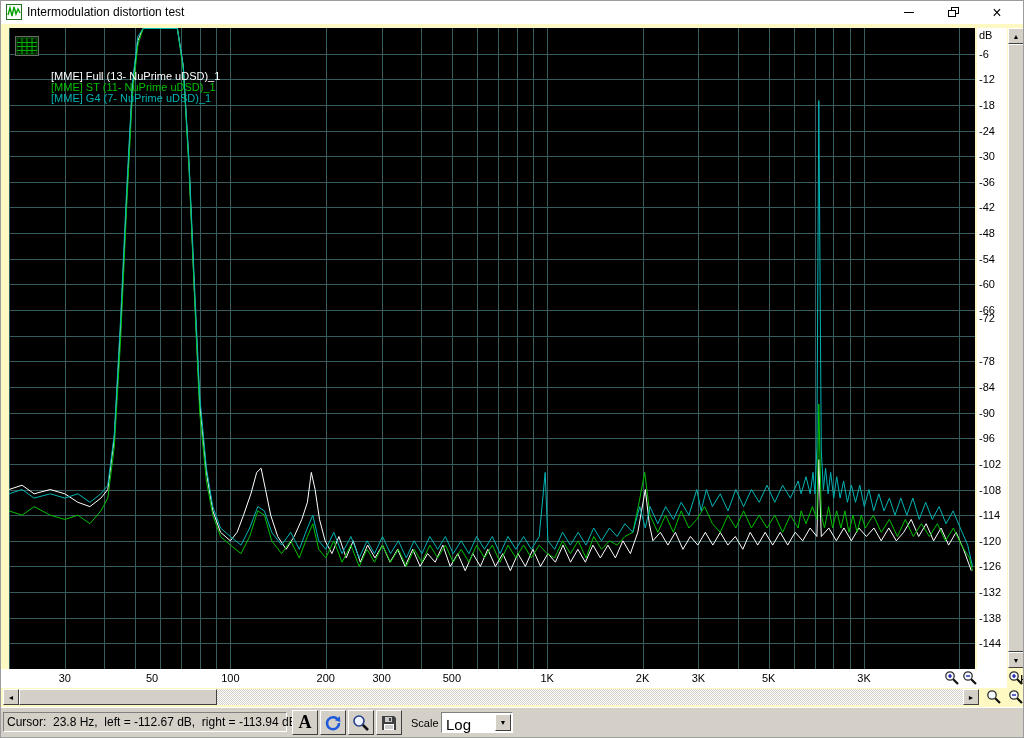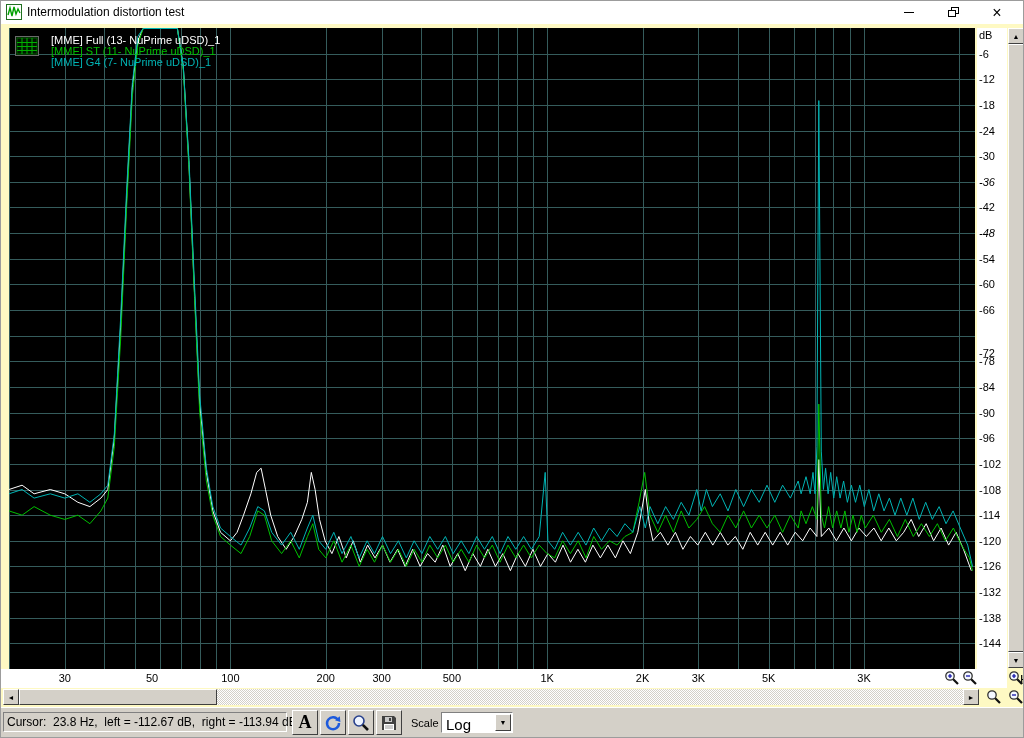--- a/index.html
+++ b/index.html
@@ -131,40 +131,40 @@
         <polyline points="0.0,482.9 13.1,487.2 25.1,478.6 41.3,487.2 55.8,491.4 68.9,487.2 80.9,495.7 91.9,482.9 98.8,470.1 105.3,418.8 111.6,312.0 117.6,179.5 123.3,68.4 128.8,17.1 134.1,0.5 168.4,0.5 174.3,42.7 180.0,141.0 185.5,269.2 190.7,384.6 197.4,453.0 203.8,487.2 211.5,508.5 221.4,517.1 232.0,525.6 240.7,508.5 248.8,482.9 255.4,487.2 262.7,512.8 272.6,525.6 281.7,512.8 290.3,529.9 298.4,508.5 303.8,495.7 309.7,521.3 316.8,529.9 324.8,512.8 333.0,534.2 341.9,517.1 350.2,538.4 358.1,521.3 365.5,534.2 373.5,517.1 381.5,534.2 389.4,521.3 397.3,538.4 405.1,521.3 412.9,534.2 420.8,517.1 428.7,529.9 436.4,517.1 444.2,534.2 452.2,521.3 459.9,534.2 467.7,517.1 475.5,529.9 483.3,517.1 491.1,534.2 499.0,517.1 506.8,529.9 514.6,517.1 522.4,529.9 530.2,517.1 538.0,525.6 545.7,529.9 553.6,512.8 561.4,525.6 569.2,512.8 577.0,529.9 584.7,508.5 592.5,521.3 600.4,512.8 608.1,517.1 615.9,508.5 623.8,504.3 630.1,474.3 635.7,444.4 641.0,487.2 648.8,504.3 656.6,487.2 664.4,504.3 672.2,482.9 679.9,500.0 687.8,491.4 695.6,478.6 703.4,495.7 711.2,504.3 719.0,487.2 726.8,500.0 734.6,482.9 742.4,500.0 750.2,487.2 758.0,500.0 765.8,487.2 773.6,504.3 781.4,487.2 789.2,500.0 792.1,482.9 797.0,495.7 803.4,478.6 807.9,491.4 809.8,376.1 812.3,487.2 815.5,500.0 819.6,478.6 823.6,500.0 827.7,482.9 831.9,500.0 835.9,482.9 839.9,504.3 844.0,487.2 848.1,504.3 852.3,487.2 856.3,500.0 864.3,487.2 872.3,504.3 880.4,491.4 888.4,508.5 896.3,491.4 904.3,508.5 912.4,495.7 920.4,508.5 928.4,495.7 936.4,512.8 944.4,500.0 952.4,517.1 960.4,529.9 963.5,542.7" fill="none" stroke="#00c000" stroke-width="1"></polyline>
         <polyline points="0.0,465.8 13.1,461.5 25.1,470.1 41.3,465.8 55.8,470.1 68.9,465.8 80.9,474.3 91.9,465.8 98.8,457.2 105.3,406.0 111.6,290.6 117.6,162.4 123.3,55.6 128.8,8.5 134.1,0.5 168.4,0.5 174.3,38.5 180.0,132.5 185.5,256.4 190.7,367.5 197.4,440.2 203.8,478.6 211.5,500.0 221.4,508.5 232.0,517.1 240.7,500.0 248.8,478.6 255.4,482.9 262.7,504.3 272.6,517.1 281.7,504.3 290.3,521.3 298.4,500.0 303.8,487.2 309.7,512.8 316.8,521.3 324.8,504.3 333.0,525.6 341.9,508.5 350.2,529.9 358.1,512.8 365.5,525.6 373.5,508.5 381.5,525.6 389.4,512.8 397.3,529.9 405.1,512.8 412.9,525.6 420.8,508.5 428.7,521.3 436.4,508.5 444.2,525.6 452.2,512.8 459.9,525.6 467.7,508.5 475.5,521.3 483.3,508.5 491.1,525.6 499.0,508.5 506.8,521.3 514.6,508.5 522.4,521.3 530.2,508.5 536.2,444.4 538.9,512.8 545.7,521.3 553.6,504.3 561.4,517.1 569.2,504.3 577.0,517.1 584.7,500.0 592.5,512.8 600.4,500.0 608.1,508.5 615.9,495.7 623.8,504.3 630.8,478.6 636.3,500.0 641.0,478.6 648.8,495.7 656.6,478.6 664.4,491.4 672.2,474.3 679.9,487.2 687.8,461.5 692.1,482.9 697.4,461.5 703.4,478.6 711.2,465.8 719.0,482.9 726.8,461.5 734.6,478.6 742.4,461.5 750.2,474.3 758.0,457.2 765.8,474.3 773.6,457.2 781.4,470.1 789.2,453.0 792.1,465.8 797.0,448.7 801.2,465.8 804.0,444.4 806.0,465.8 807.9,418.8 809.8,72.6 812.3,423.1 814.4,461.5 816.6,440.2 819.1,465.8 821.7,444.4 824.7,470.1 827.7,448.7 831.1,470.1 834.6,453.0 838.4,474.3 842.4,457.2 846.5,474.3 850.8,457.2 855.3,478.6 859.9,461.5 864.7,482.9 869.8,465.8 875.0,482.9 880.4,470.1 886.0,487.2 891.8,470.1 897.8,487.2 903.9,470.1 910.2,491.4 916.7,474.3 923.3,491.4 930.1,478.6 937.0,495.7 944.1,482.9 951.3,500.0 958.7,517.1 963.5,538.4" fill="none" stroke="#00b4b4" stroke-width="1"></polyline>
       </svg>
     <button class="grid-btn">
       <svg width="22" height="18" viewBox="0 0 22 18">
         <rect x="1" y="1" width="20" height="16" fill="#001400" stroke="#006000"></rect>
         <path d="M1 5.5 H21 M1 9.5 H21 M1 13.5 H21 M6 1 V17 M11 1 V17 M16 1 V17" stroke="#00b000" stroke-width="1"></path>
       </svg>
     </button>
     <div class="legend">
-      <div class="legend-line" style="color: rgb(255, 255, 255);">[MME] Full (13- NuPrime uDSD)_1</div>
+      <div class="legend-line" style="color: rgb(255, 255, 255); margin-top: 36px;">[MME] Full (13- NuPrime uDSD)_1</div>
       <div class="legend-line" style="color: rgb(0, 192, 0);">[MME] ST (11- NuPrime uDSD)_1</div>
       <div class="legend-line" style="color: rgb(0, 180, 180);">[MME] G4 (7- NuPrime uDSD)_1</div>
     </div>
   </div>
 
   <div class="db-axis" id="db-axis">
       <span class="db-label" style="top: 7px;">dB</span>
       <span class="db-label" style="top: 25.64px;">-6</span>
       <span class="db-label" style="top: 51.28px;">-12</span>
       <span class="db-label" style="top: 76.92px;">-18</span>
       <span class="db-label" style="top: 102.56px;">-24</span>
       <span class="db-label" style="top: 128.2px;">-30</span>
-      <span class="db-label" style="top: 153.84px; font-style: italic;">-36</span>
+      <span class="db-label" style="top: 153.84px;">-36</span>
       <span class="db-label" style="top: 179.48px;">-42</span>
-      <span class="db-label" style="top: 205.12px; font-style: italic;">-48</span>
+      <span class="db-label" style="top: 205.12px;">-48</span>
       <span class="db-label" style="top: 230.76px;">-54</span>
       <span class="db-label" style="top: 256.4px;">-60</span>
       <span class="db-label" style="top: 282.04px;">-66</span>
-      <span class="db-label" style="top: 325px;">-72</span>
+      <span class="db-label" style="top: 290px;">-72</span>
       <span class="db-label" style="top: 333.32px;">-78</span>
       <span class="db-label" style="top: 358.96px;">-84</span>
       <span class="db-label" style="top: 384.6px;">-90</span>
       <span class="db-label" style="top: 410.24px;">-96</span>
       <span class="db-label" style="top: 435.88px;">-102</span>
       <span class="db-label" style="top: 461.52px;">-108</span>
       <span class="db-label" style="top: 487.16px;">-114</span>
       <span class="db-label" style="top: 512.8px;">-120</span>
       <span class="db-label" style="top: 538.44px;">-126</span>
       <span class="db-label" style="top: 564.08px;">-132</span>

